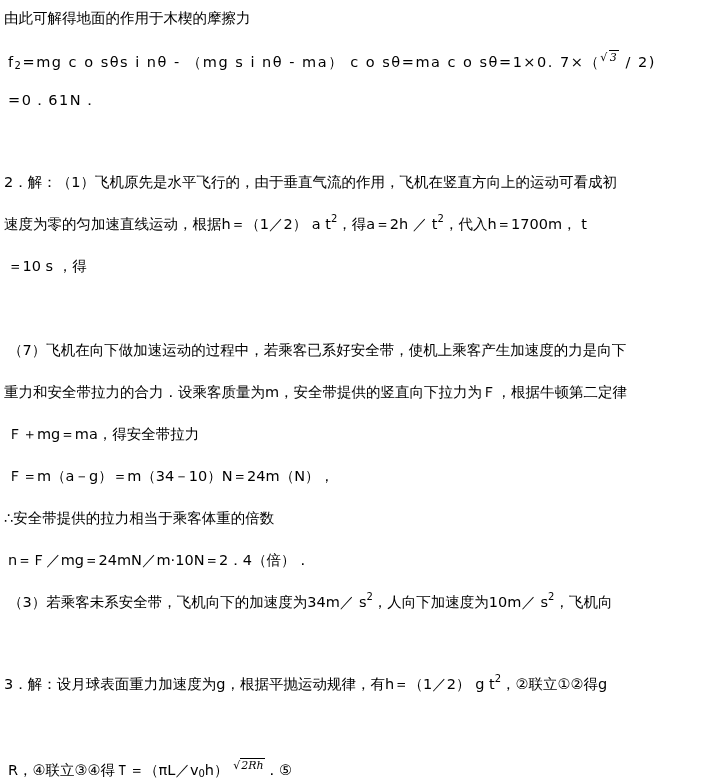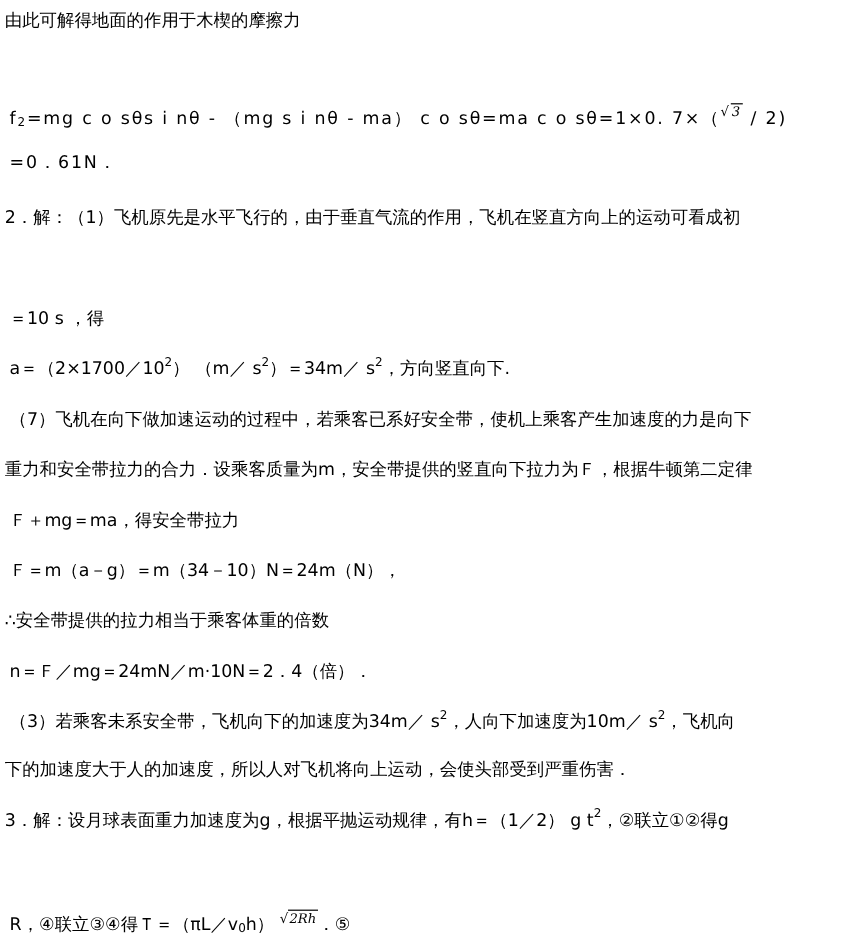--- a/index.html
+++ b/index.html
@@ -8,59 +8,58 @@
     font-family: "DejaVu Sans", "Liberation Sans", sans-serif;
     color: #000000;
     font-size: 14.5px;
   }
   .doc { position: relative; width: 721px; height: 782px; }
   .line {
     position: absolute; left: 4px; white-space: nowrap;
     line-height: 20px; height: 22px;
   }
   .ind { left: 8px; }
-  .math { letter-spacing: 1.5px; margin-top: 36px; }
+  .math { letter-spacing: 1.5px; }
   sup { font-size: 10px; vertical-align: 7px; line-height: 0; }
   sub { font-size: 10px; vertical-align: -2px; line-height: 0; }
   .sqrt { font-size: 11px; vertical-align: 6px; font-family: "DejaVu Serif", serif; }
   .sqrt .rad { border-top: 1px solid #000; padding: 0 1px; font-style: italic; }
 </style>
 </head>
 <body>
 
 <div class="doc">
 
   <div class="line" style="top:8px"><span>由此可解得地面的作用于木楔的摩擦力</span></div>
 
   <div class="line ind math" style="top:48px"><span>f</span><sub>2</sub><span>=mg c o sθs i nθ - （mg s i nθ - ma） c o sθ=ma c o sθ=1×0. 7×（</span><span class="sqrt"><span>√</span><span class="rad">3</span></span><span> / 2)</span></div>
 
   <div class="line ind math" style="top:90px"><span>=0．61N．</span></div>
 
 
   <div class="line" style="top:172px"><span>2．解：（1）飞机原先是水平飞行的，由于垂直气流的作用，飞机在竖直方向上的运动可看成初</span></div>
 
+  <div class="line" style="top:214px"><span>速度为零的匀加速直线运动，根据h＝（1／2） a t</span><sup>2</sup><span>，得a＝2h ／ t</span><sup>2</sup><span>，代入h＝1700m， t</span></div>
 
   <div class="line ind" style="top:256px"><span>＝10 s ，得</span></div>
 
-  <div class="line ind" style="top:298px"><span>a＝（2×1700／10</span><sup>2</sup><span>） （m／ s</span><sup>2</sup><span>）＝34m／ s</span><sup>2</sup><span>，方向竖直向下.</span></div>
 
   <div class="line ind" style="top:340px"><span>（7）飞机在向下做加速运动的过程中，若乘客已系好安全带，使机上乘客产生加速度的力是向下</span></div>
 
   <div class="line ind" style="top:424px"><span>Ｆ＋mg＝ma，得安全带拉力</span></div>
 
   <div class="line" style="top:382px"><span>重力和安全带拉力的合力．设乘客质量为m，安全带提供的竖直向下拉力为Ｆ，根据牛顿第二定律</span></div>
 
   <div class="line ind" style="top:466px"><span>Ｆ＝m（a－g）＝m（34－10）N＝24m（N），</span></div>
 
   <div class="line" style="top:508px"><span>∴安全带提供的拉力相当于乘客体重的倍数</span></div>
 
   <div class="line ind" style="top:550px"><span>n＝Ｆ／mg＝24mN／m·10N＝2．4（倍）．</span></div>
 
   <div class="line ind" style="top:592px"><span>（3）若乘客未系安全带，飞机向下的加速度为34m／ s</span><sup>2</sup><span>，人向下加速度为10m／ s</span><sup>2</sup><span>，飞机向</span></div>
 
-  <div class="line" style="top:632px"><span>下的加速度大于人的加速度，所以人对飞机将向上运动，会使头部受到严重伤害．</span></div>
 
   <div class="line" style="top:674px"><span>3．解：设月球表面重力加速度为g，根据平抛运动规律，有h＝（1／2） g t</span><sup>2</sup><span>，②联立①②得g</span></div>
 
 
   <div class="line ind" style="top:756px"><span>R，④联立③④得Ｔ＝（πL／v</span><sub>0</sub><span>h） </span><span class="sqrt"><span>√</span><span class="rad">2Rh</span></span><span>．⑤</span></div>
 
 </div>
 
 </body></html>

